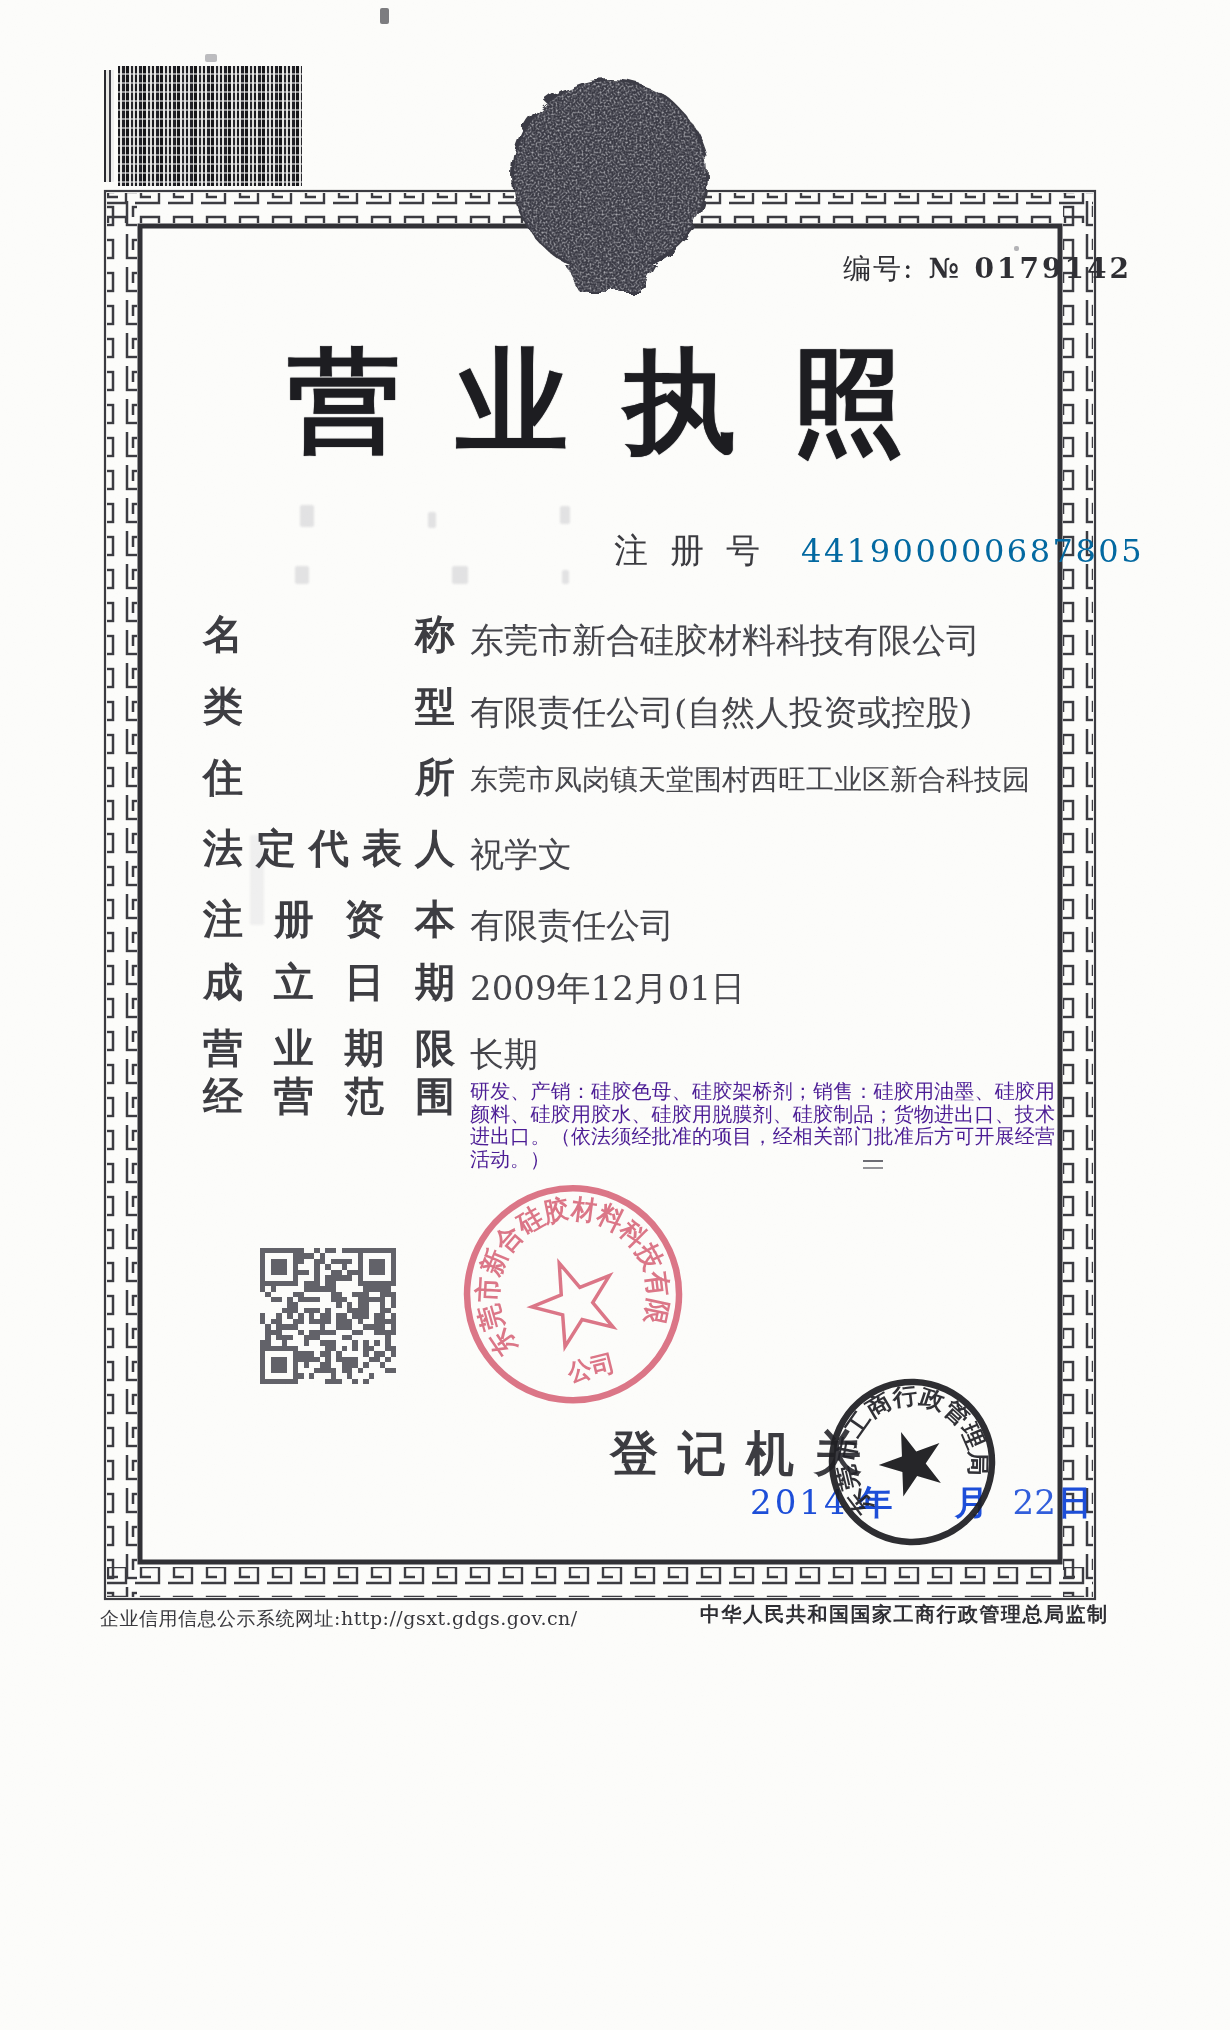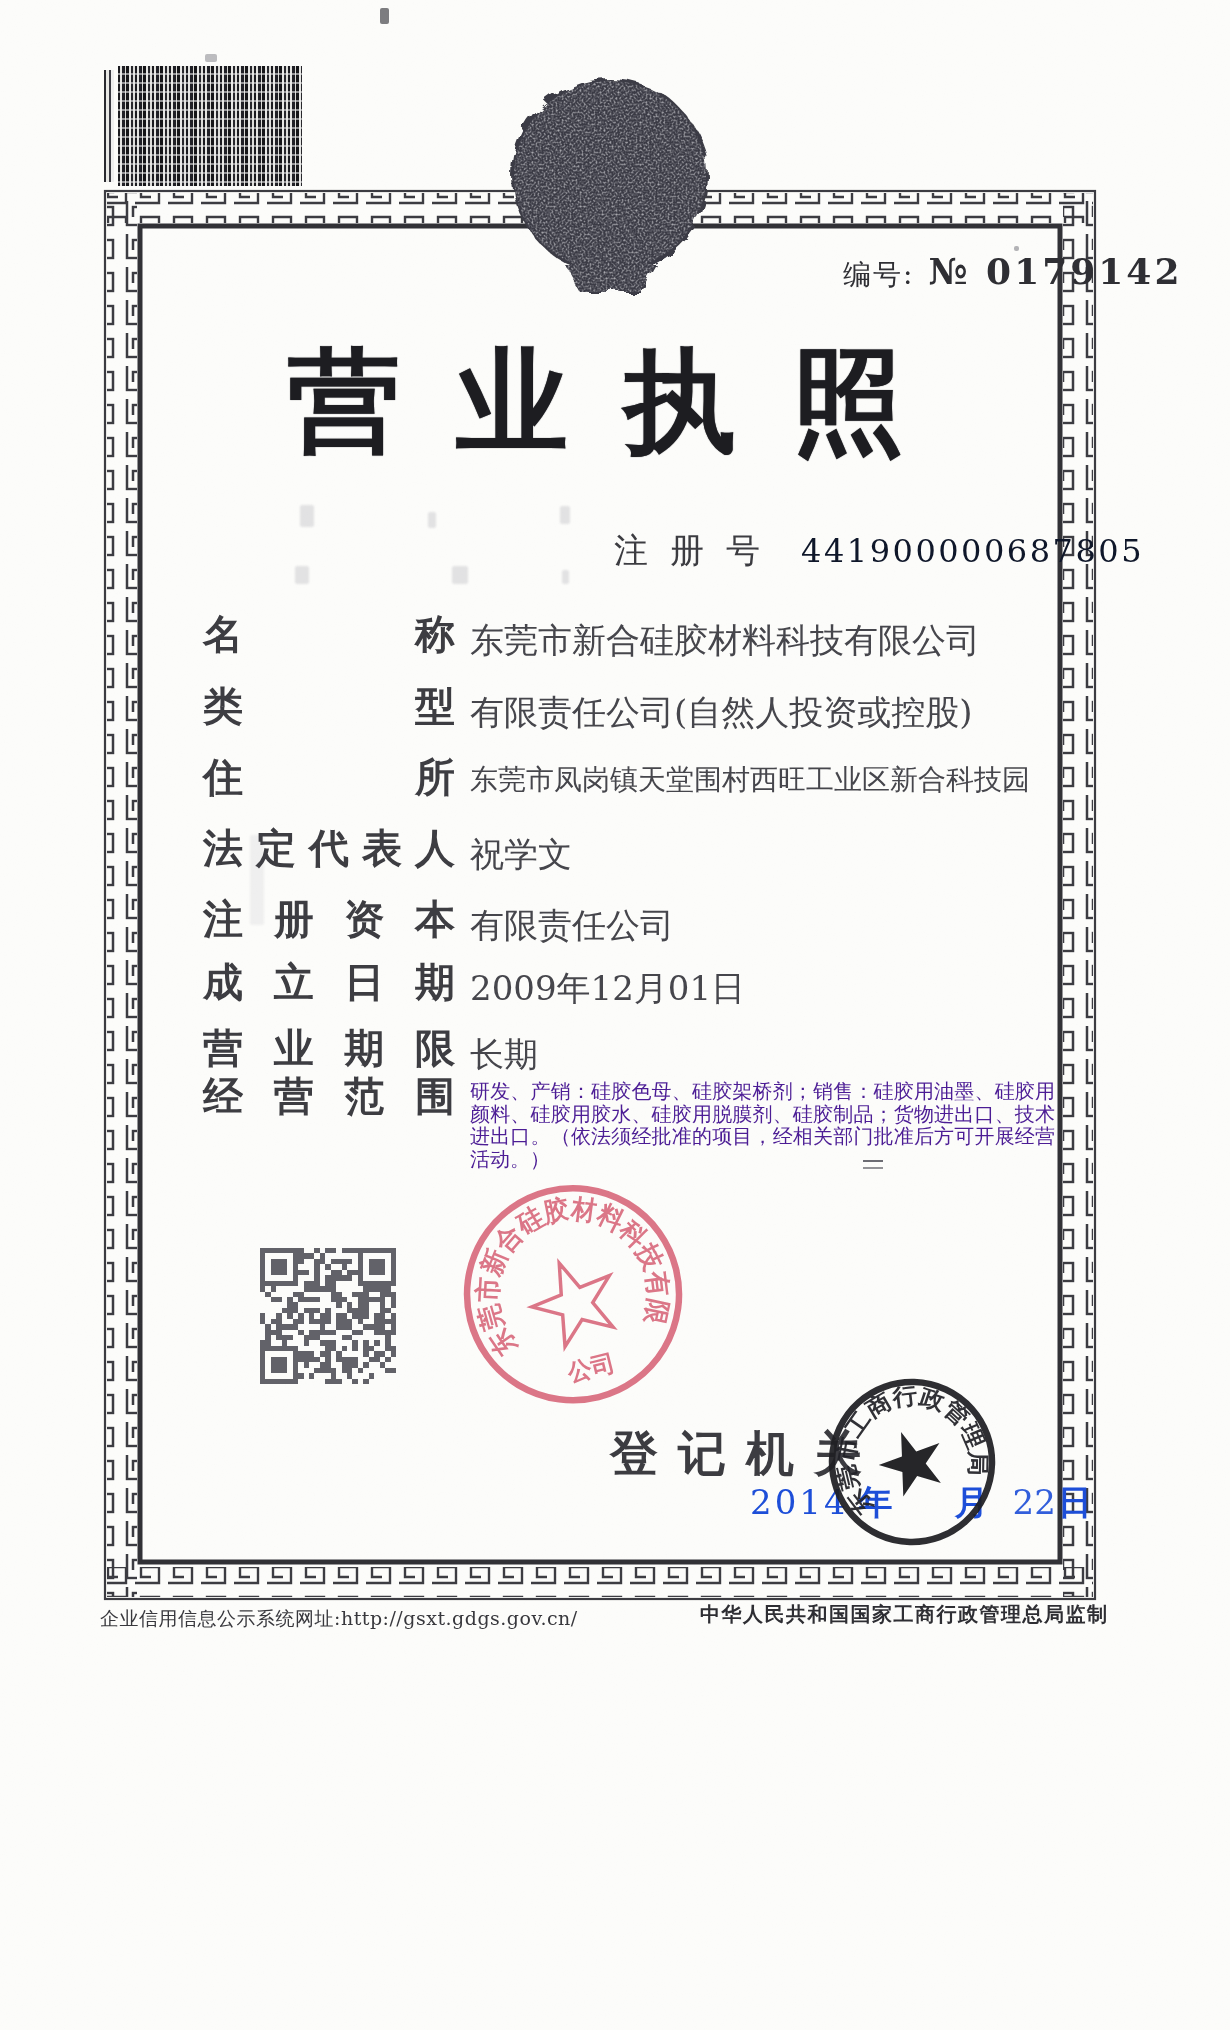--- a/index.html
+++ b/index.html
@@ -23,32 +23,32 @@
       repeating-linear-gradient(90deg,#15151a 0 2px,#e9e9e6 2px 4px,#1b1b21 4px 7px,#dededa 7px 8px,#0f0f13 8px 11px,#ececea 11px 13px,#222228 13px 15px,#e2e2df 15px 17px);
     filter:contrast(.95);
   }
   .barcode-pre{
     left:104px;top:70px;width:10px;height:112px;
     background:repeating-linear-gradient(90deg,#2a2a30 0 2px,#e9e9e6 2px 5px,#3a3a42 5px 7px,#eee 7px 10px);
   }
 
   
   .serial{left:843px;top:250px;font-size:28px;color:#2f2f34;letter-spacing:2px;white-space:nowrap;}
-  .serial b{font-size:36px;font-weight:700;margin-left:14px;letter-spacing:3px;text-align:right;}
+  .serial b{font-size:28px;font-weight:700;margin-left:14px;letter-spacing:3px;text-align:right;}
 
   .license-title{
     left:288px;top:340px;font-size:112px;line-height:1.1;font-weight:900;
     font-family:"DejaVu Sans","Liberation Sans",sans-serif;
     color:#1d1d21;letter-spacing:56px;white-space:nowrap;
     text-shadow:0 0 1px #3c3c40;
   }
 
   .regno{left:614px;top:528px;white-space:nowrap;}
   .regno .lab{font-size:34px;letter-spacing:22px;color:#3c3c41;}
-  .regno .num{font-size:32px;letter-spacing:2.5px;color:#0f172a;margin-left:14px;}
+  .regno .num{font-size:32px;letter-spacing:2.5px;color:#0369a1;margin-left:14px;}
 
   
   .frow{position:absolute;left:203px;width:860px;}
   .flabel{
     position:absolute;left:0;top:0;width:252px;display:flex;justify-content:space-between;
     font-size:40px;font-weight:600;color:#3d3d42;line-height:1.1;
   }
   .fvalue{position:absolute;left:267px;top:8px;font-size:34px;color:#46464c;white-space:nowrap;line-height:1.2;}
   .fvalue.addr{font-size:28px;}
   .fvalue.scope{

